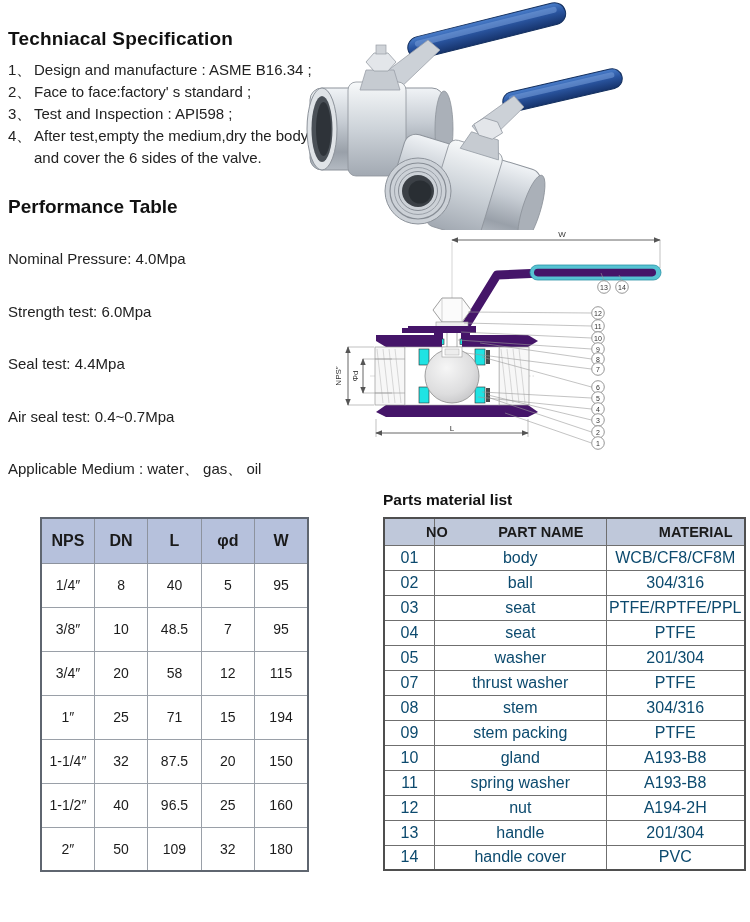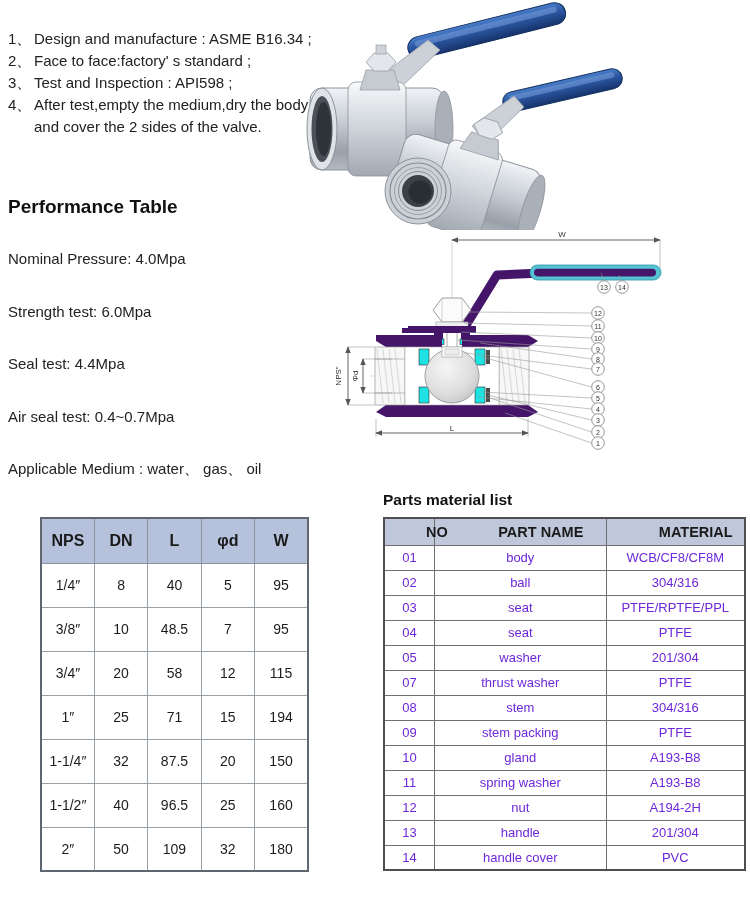--- a/index.html
+++ b/index.html
@@ -44,48 +44,49 @@
                   border:1px solid #8d939e; text-align:center; vertical-align:middle; }
   table.dims td { height:44px; font-size:14px; color:#1c1c1c; border:1px solid #9aa0a8;
                   text-align:center; vertical-align:middle; background:#fff; }
 
   
   .parts-wrap { position:absolute; left:383px; top:491px; width:363px; }
   .parts-wrap h3 { font-size:15.5px; font-weight:bold; color:#111; margin-bottom:8px; }
   table.parts { width:100%; border-collapse:collapse; table-layout:fixed; border:2px solid #4f4f4f; }
   table.parts th { height:27px; background:#bfc8da; font-size:14.5px; font-weight:bold; color:#1a1a1a;
                    border:1px solid #6f6f6f; text-align:center; vertical-align:middle;padding-left:41px; }
-  table.parts td { height:25px; font-size:13px; color:#6d28d9; border:1px solid #6f6f6f;
+  table.parts td { height:25px; font-size:16px; color:#0c4a6e; border:1px solid #6f6f6f;
                    text-align:center; vertical-align:middle; background:#fff; }
   table.parts col.c-no { width:14%; }
   table.parts col.c-name { width:47.5%; }
   table.parts col.c-mat { width:38.5%; }
 </style>
 </head>
 <body>
 
 <div class="page">
 
   <section class="tech-spec">
+    <h1>Techniacal Specification</h1>
     <ul class="spec-list">
       <li class="spec-item">
         <span class="num">1、</span>
         <span class="txt">Design and manufacture : ASME B16.34 ;</span>
       </li>
       <li class="spec-item">
         <span class="num">2、</span>
         <span class="txt">Face to face:factory' s standard ;</span>
       </li>
       <li class="spec-item">
         <span class="num">3、</span>
         <span class="txt">Test and Inspection : API598 ;</span>
       </li>
       <li class="spec-item">
         <span class="num">4、</span>
-        <span class="txt">After test,empty the medium,dry the body and cover the 2 sides of the valve.</span>
+        <span class="txt">After test,empty the medium,dry the body and cover the 6 sides of the valve.</span>
       </li>
     </ul>
   </section>
 
   <div class="photo">
     <svg viewBox="0 0 460 230">
       <defs>
         <linearGradient id="st" x1="0" y1="0" x2="0" y2="1">
           <stop offset="0" stop-color="#f0f3f6"></stop>
             <stop offset="0.42" stop-color="#c6ccd3"></stop>

